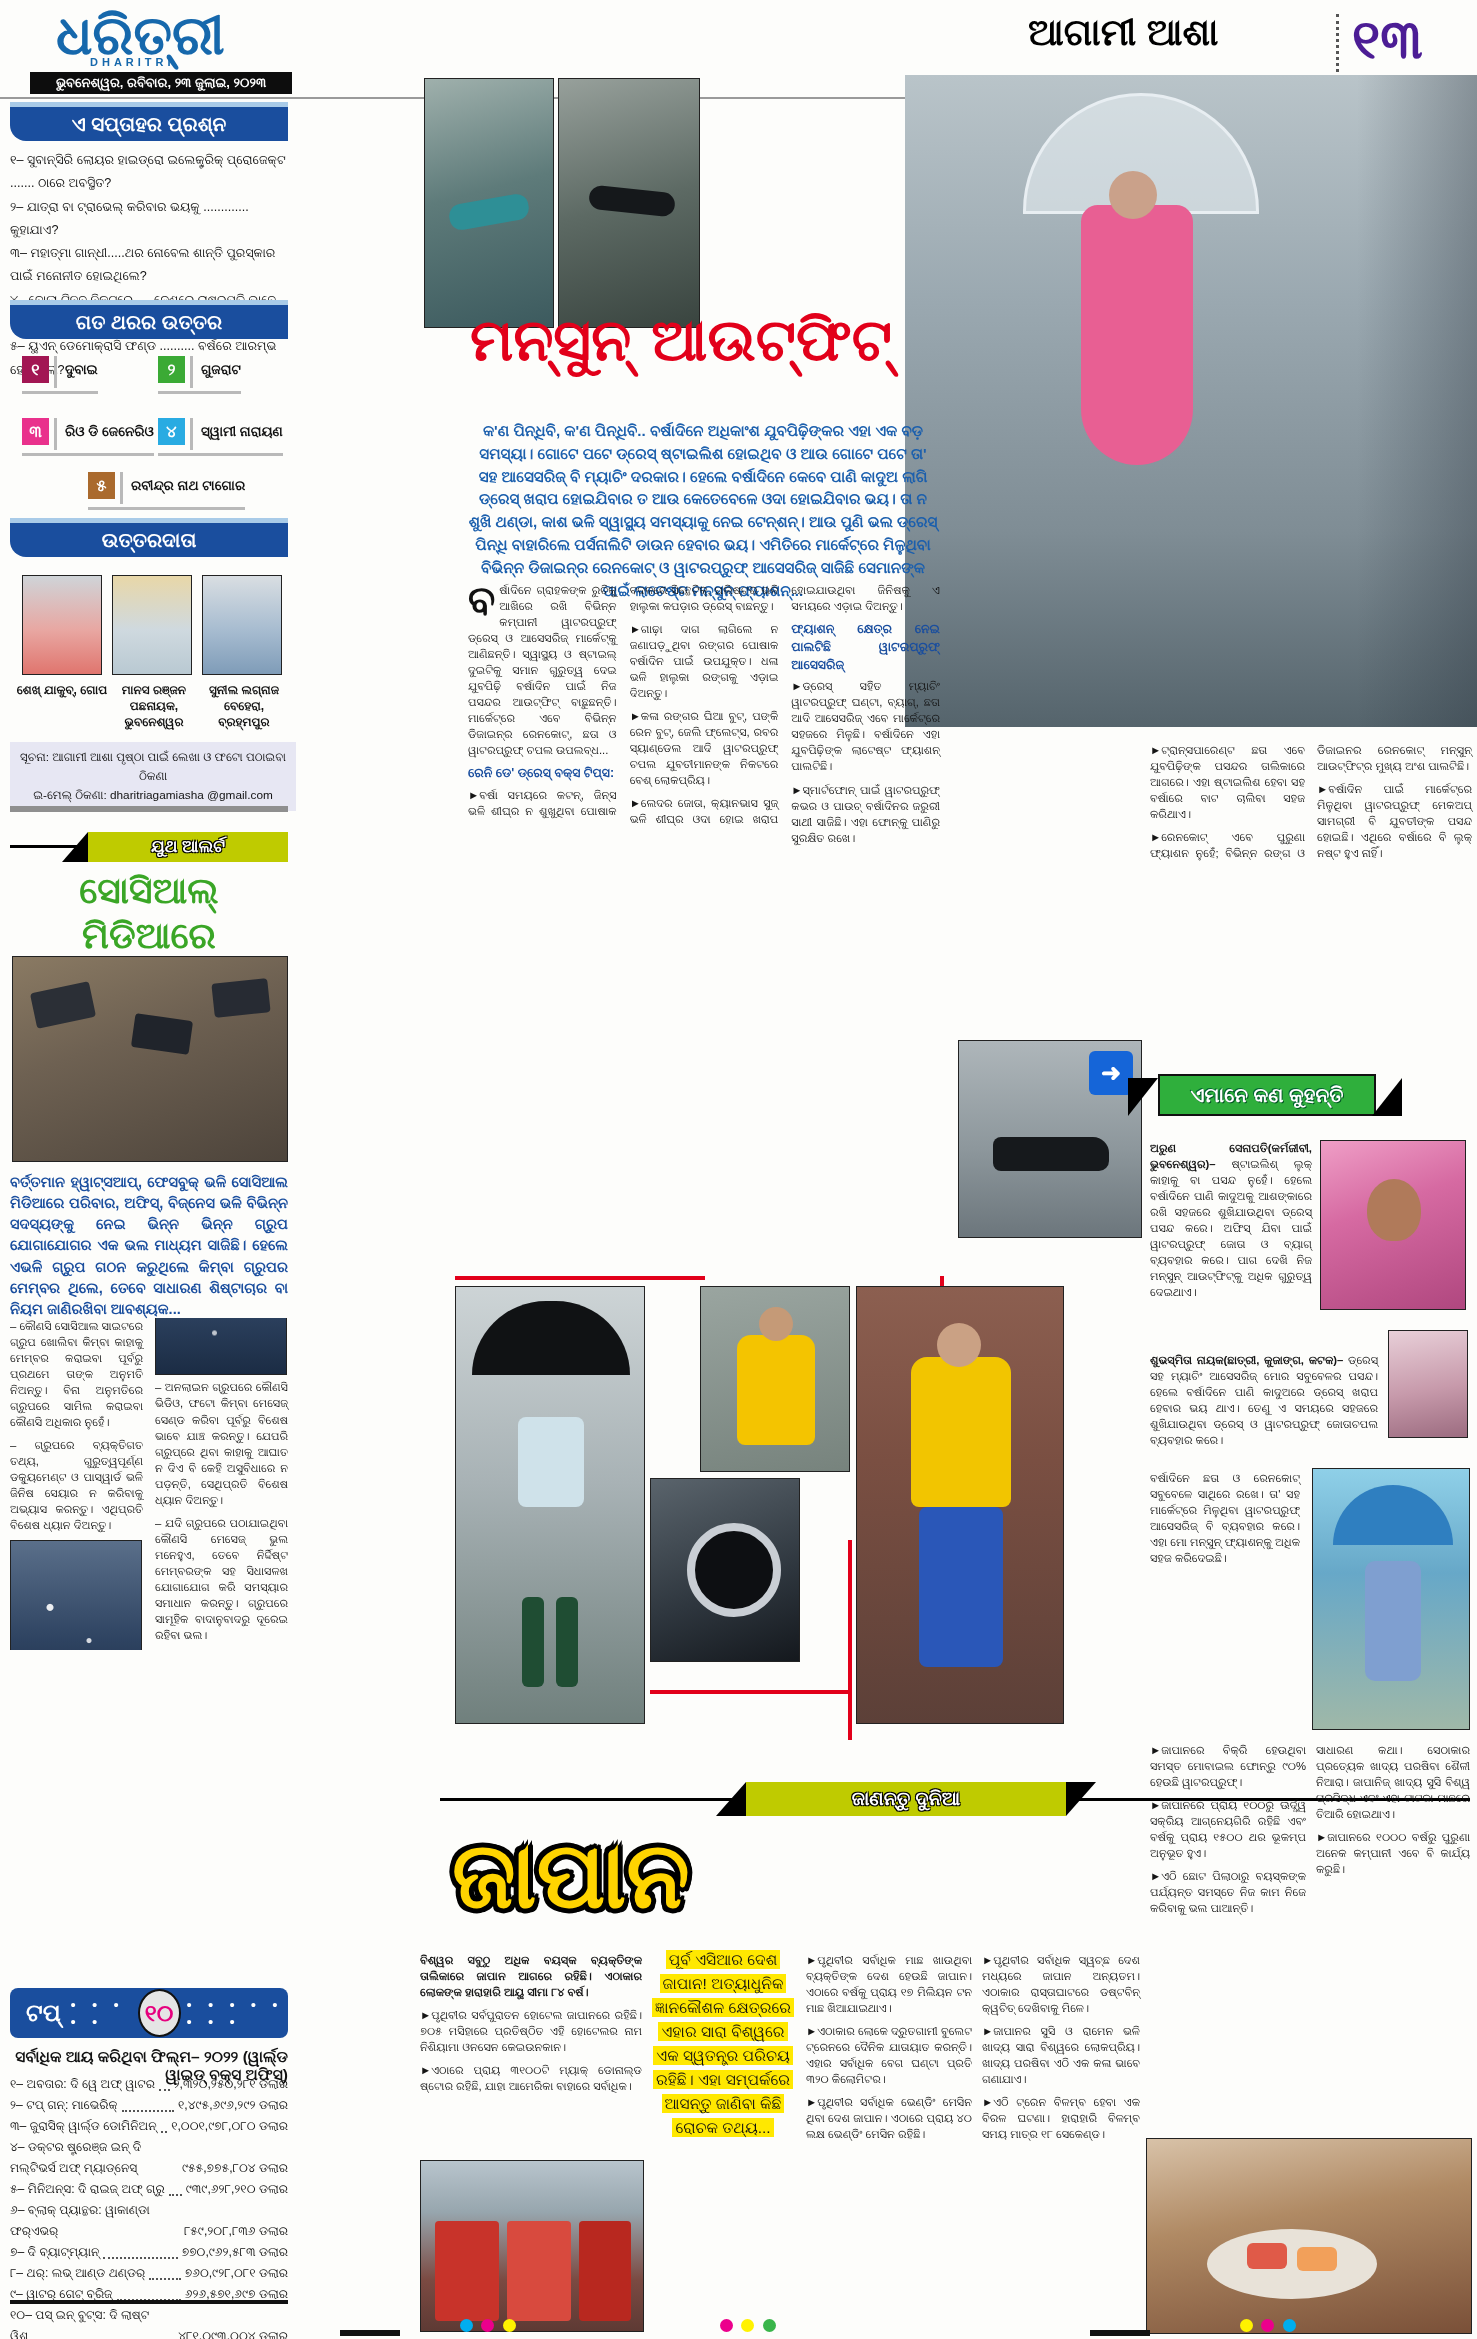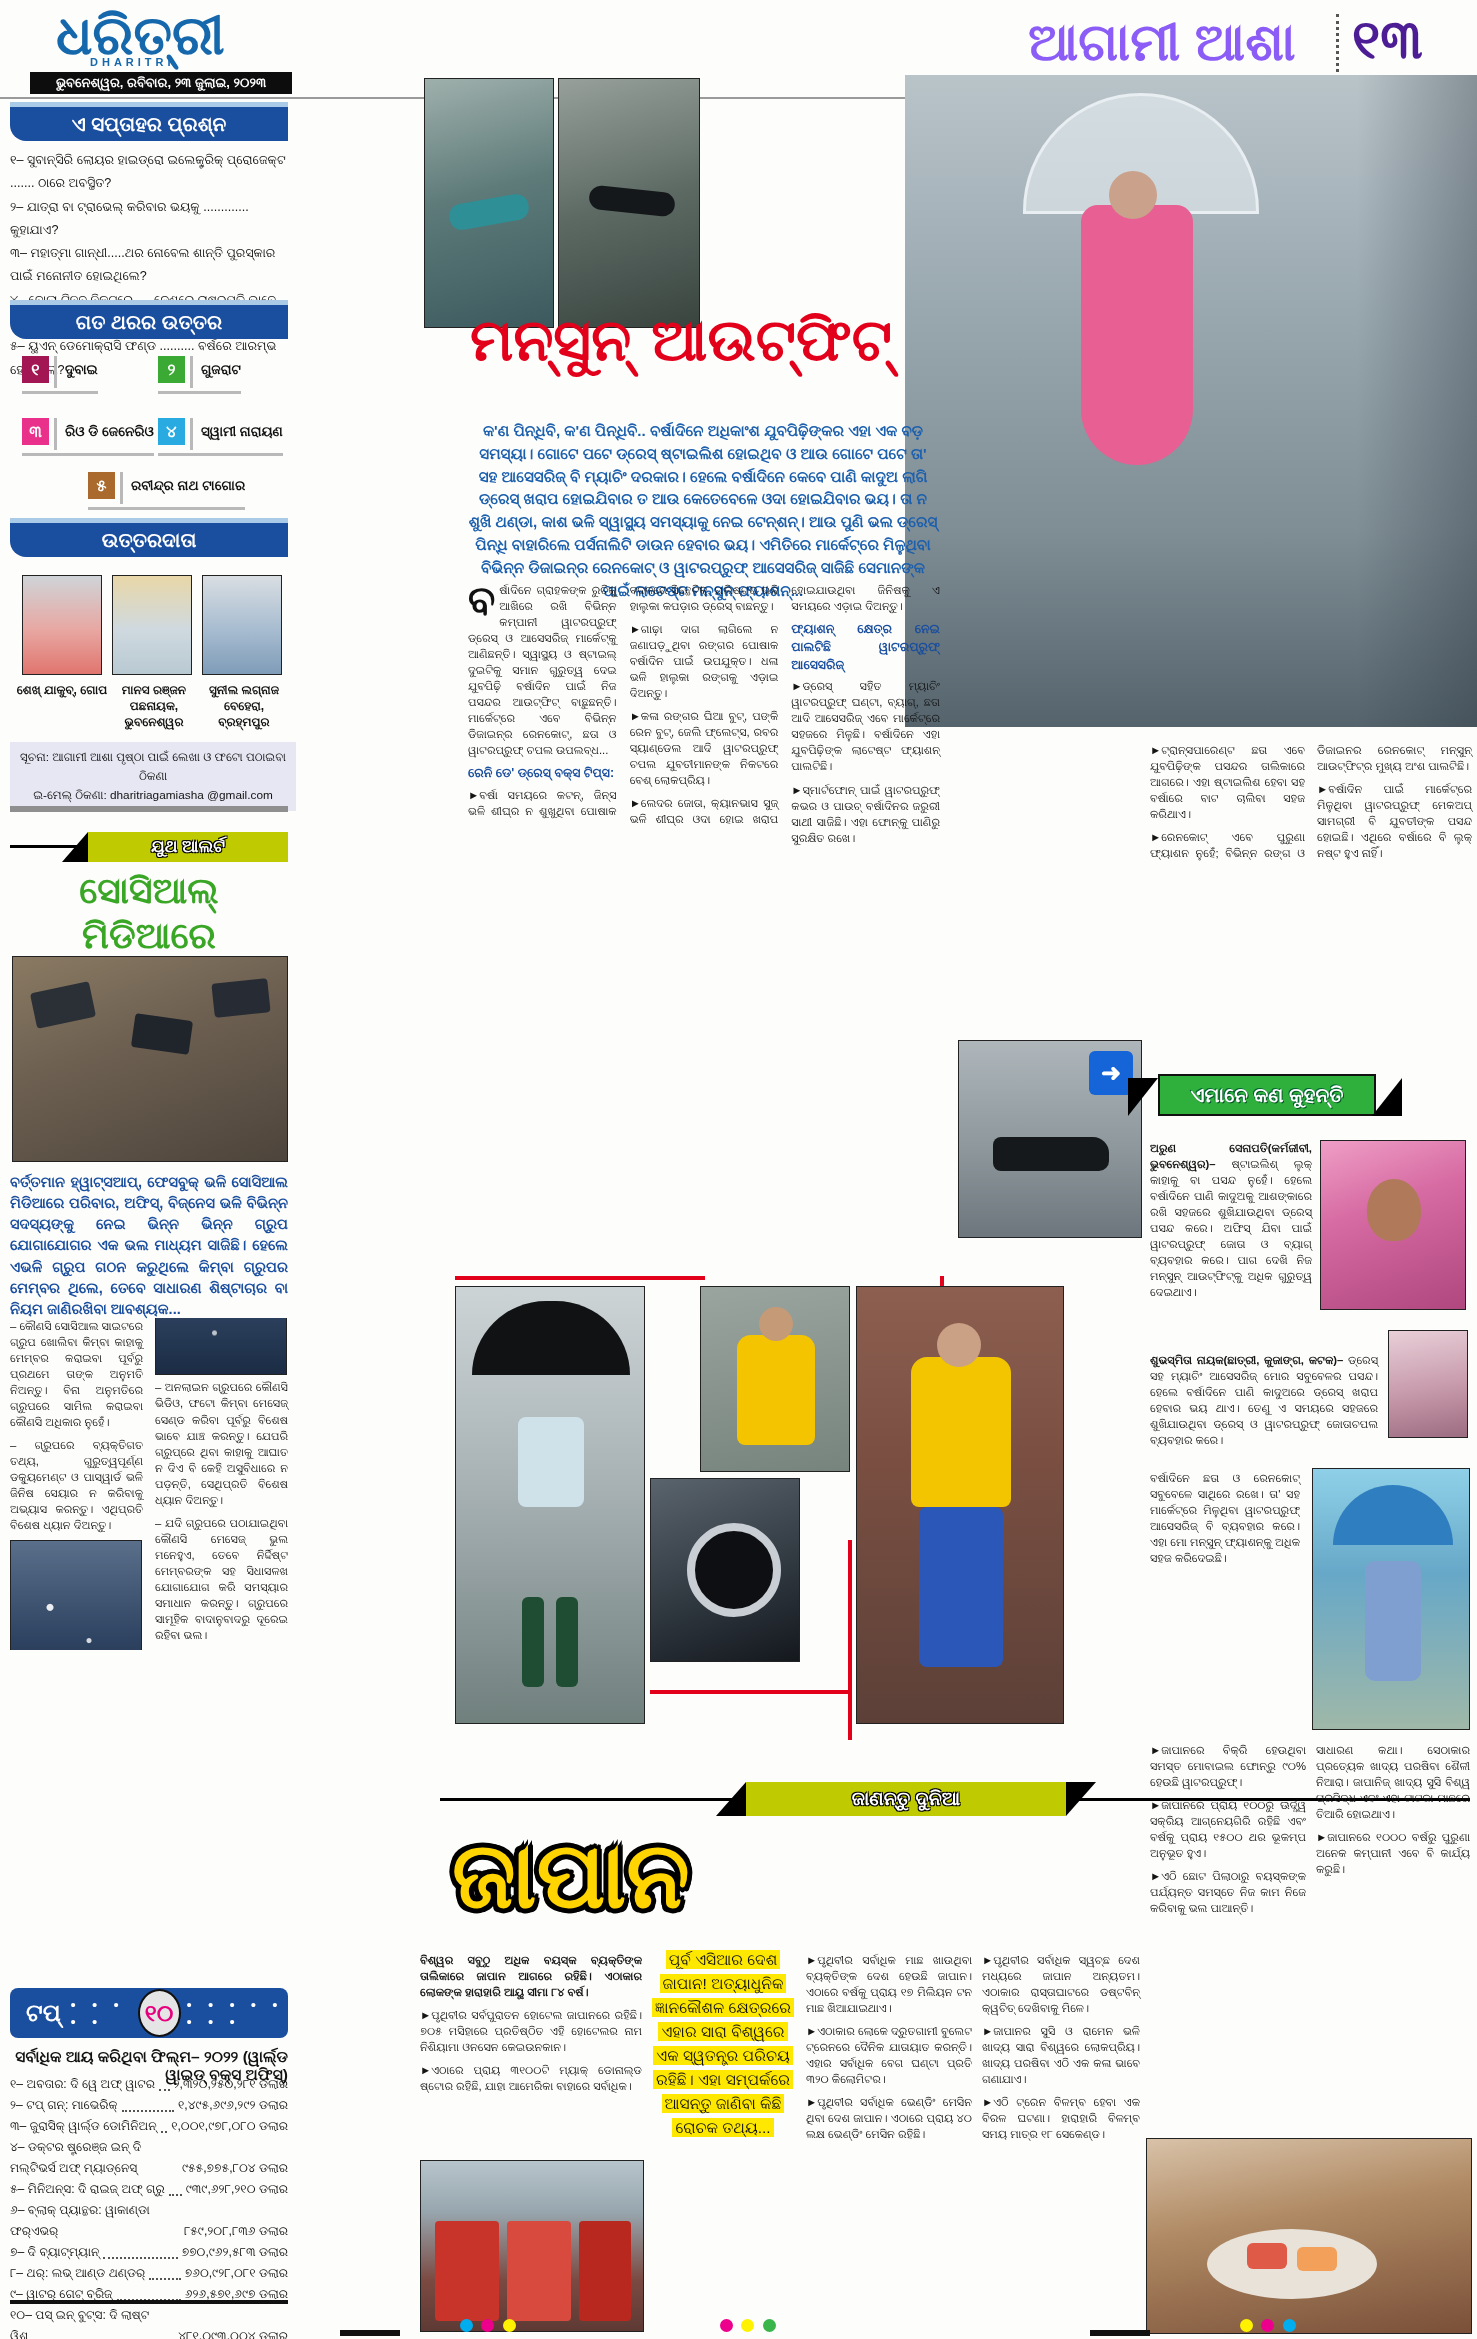--- a/index.html
+++ b/index.html
@@ -3,21 +3,21 @@
 <meta charset="utf-8">
 <style>
   html,body{margin:0;padding:0;background:#e8e8e8;}
   #page{position:relative;width:1477px;height:2339px;background:#fdfdfb;overflow:hidden;
         font-family:"Liberation Sans",sans-serif;color:#111;}
   .abs{position:absolute;}
   
   .logo{font-size:54px;font-weight:bold;color:#1668AC;font-family:"DejaVu Sans",sans-serif;}
   .logo-sub{font-size:11px;font-weight:bold;color:#1668AC;letter-spacing:4px;}
   .dateline{background:#0d0d0d;color:#fff;font-size:13px;font-weight:bold;text-align:center;line-height:22px;}
-  .mast-right{font-size:52px;font-weight:bold;color:#8b5cf6;}
+  .mast-right{font-size:37px;font-weight:bold;color:#000000;}
   .pageno{font-size:54px;font-weight:bold;color:#4c1d95;}
   .dotted-div{border-left:3px dotted #555;}
   .hairline{background:#9a9a9a;height:2px;}
   
   .bluebox-head{position:relative;background:#1A4E9E;color:#fff;font-weight:bold;font-size:20px;
     text-align:center;line-height:34px;border-bottom-left-radius:16px;}
   .bluebox-strip{background:#A9CBE8;height:5px;}
   .qlist{font-size:12.6px;line-height:1.85;color:#101010;}
   
   .ans-item{position:absolute;display:flex;align-items:flex-start;}

